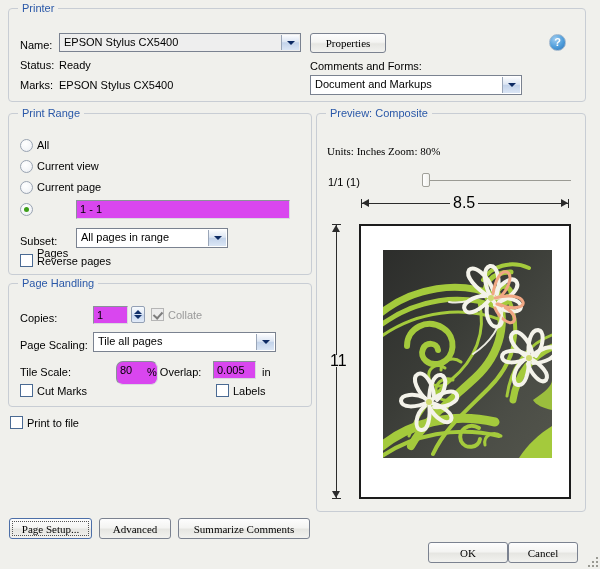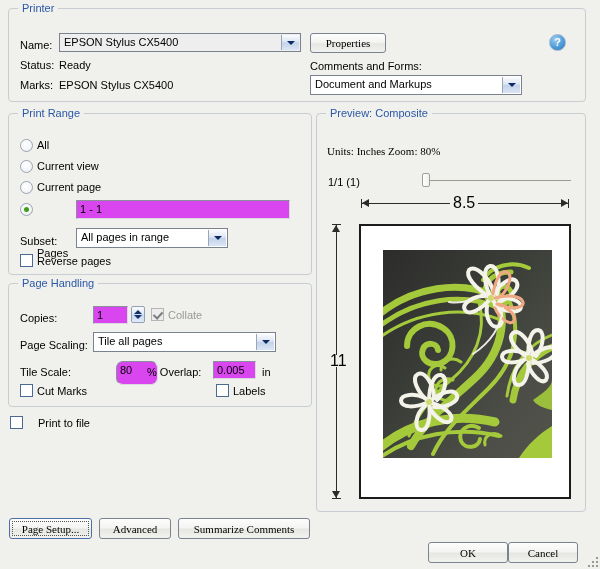--- a/index.html
+++ b/index.html
@@ -365,21 +365,21 @@
   </div>
   <span class="lbl" style="left:262px; top:366px;">in</span>
 
   <div class="checkbox" style="left:20px; top:384px;"></div>
   <span class="lbl" style="left:37px; top:385px;">Cut Marks</span>
 
   <div class="checkbox" style="left:216px; top:384px;"></div>
   <span class="lbl" style="left:233px; top:385px;">Labels</span>
 
   <div class="checkbox" style="left:10px; top:416px;"></div>
-  <span class="lbl" style="left:38px; top:417px;">Print to file</span>
+  <span class="lbl" style="left:27px; top:417px;">Print to file</span>
 
   <div class="groupbox" style="left:316px; top:113px; width:268px; height:397px;">
     <span class="legend">Preview: Composite</span>
   </div>
 
   <span class="lbl" style="left:327px; top:145px;font-family:Liberation Serif, serif;">Units: Inches  Zoom:  80%</span>
 
   <span class="lbl" style="left:328px; top:176px;">1/1 (1)</span>
 
   <div class="slider-track" style="left:423px; top:180px; width:148px;"></div>

